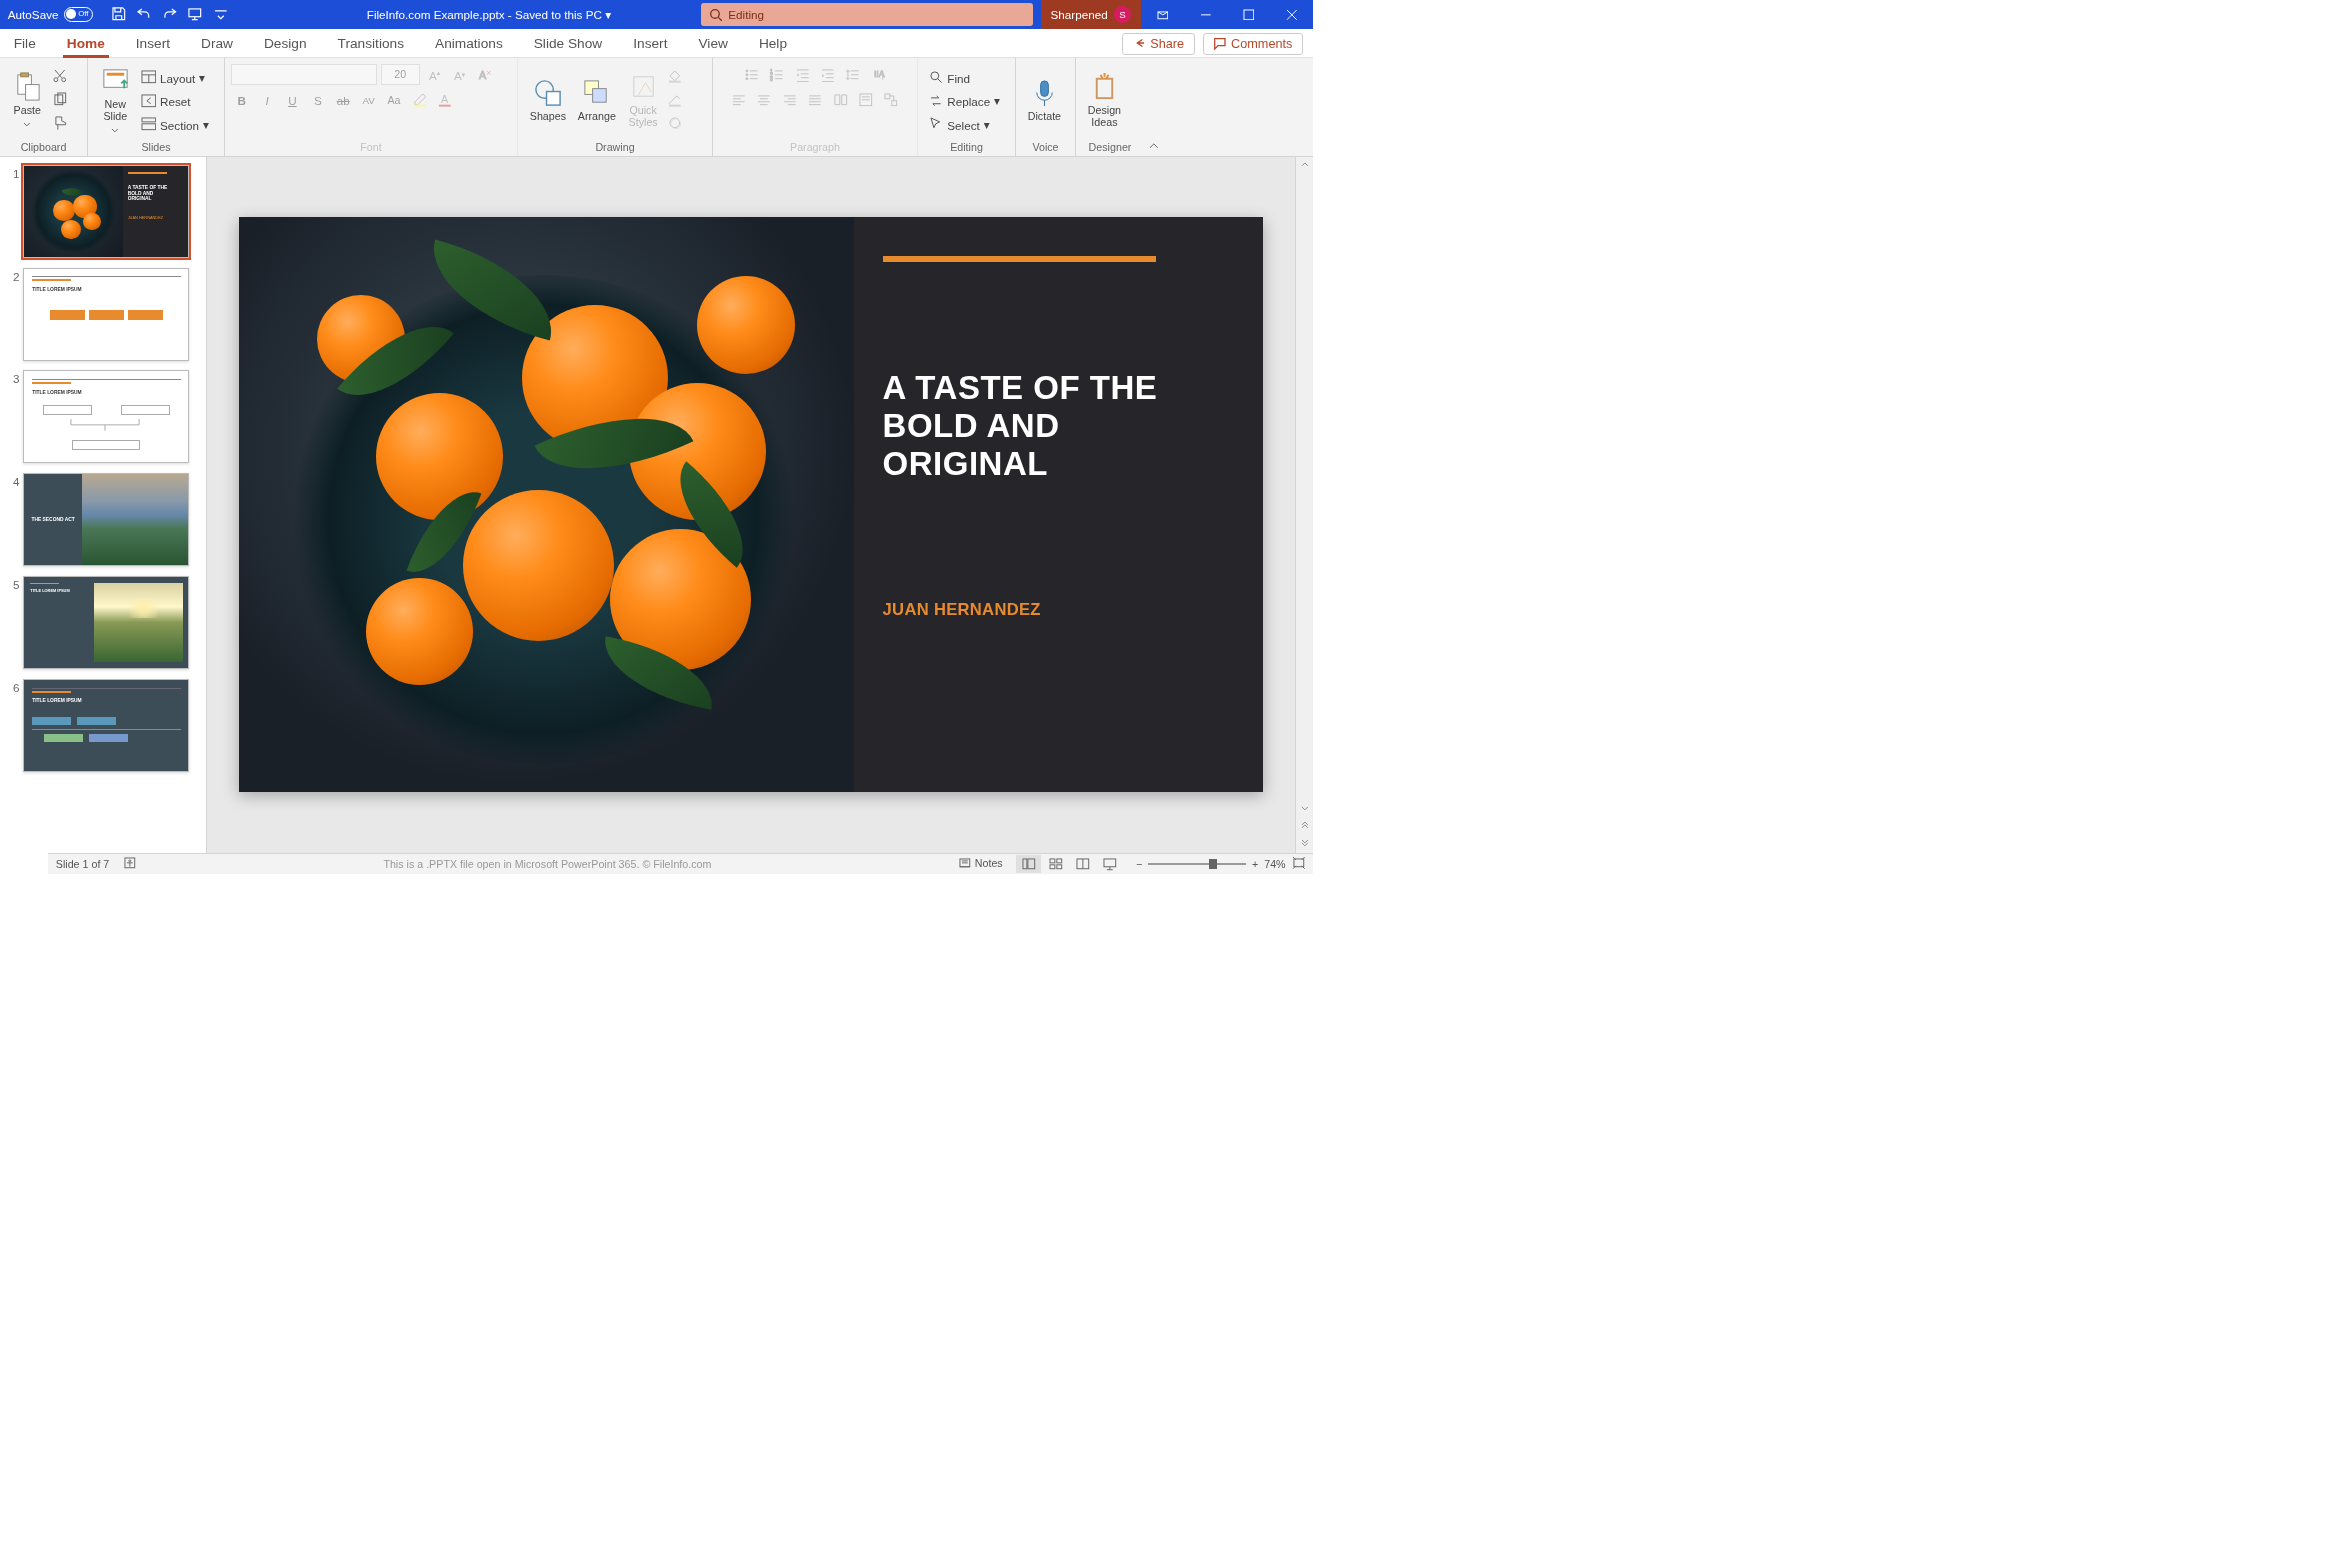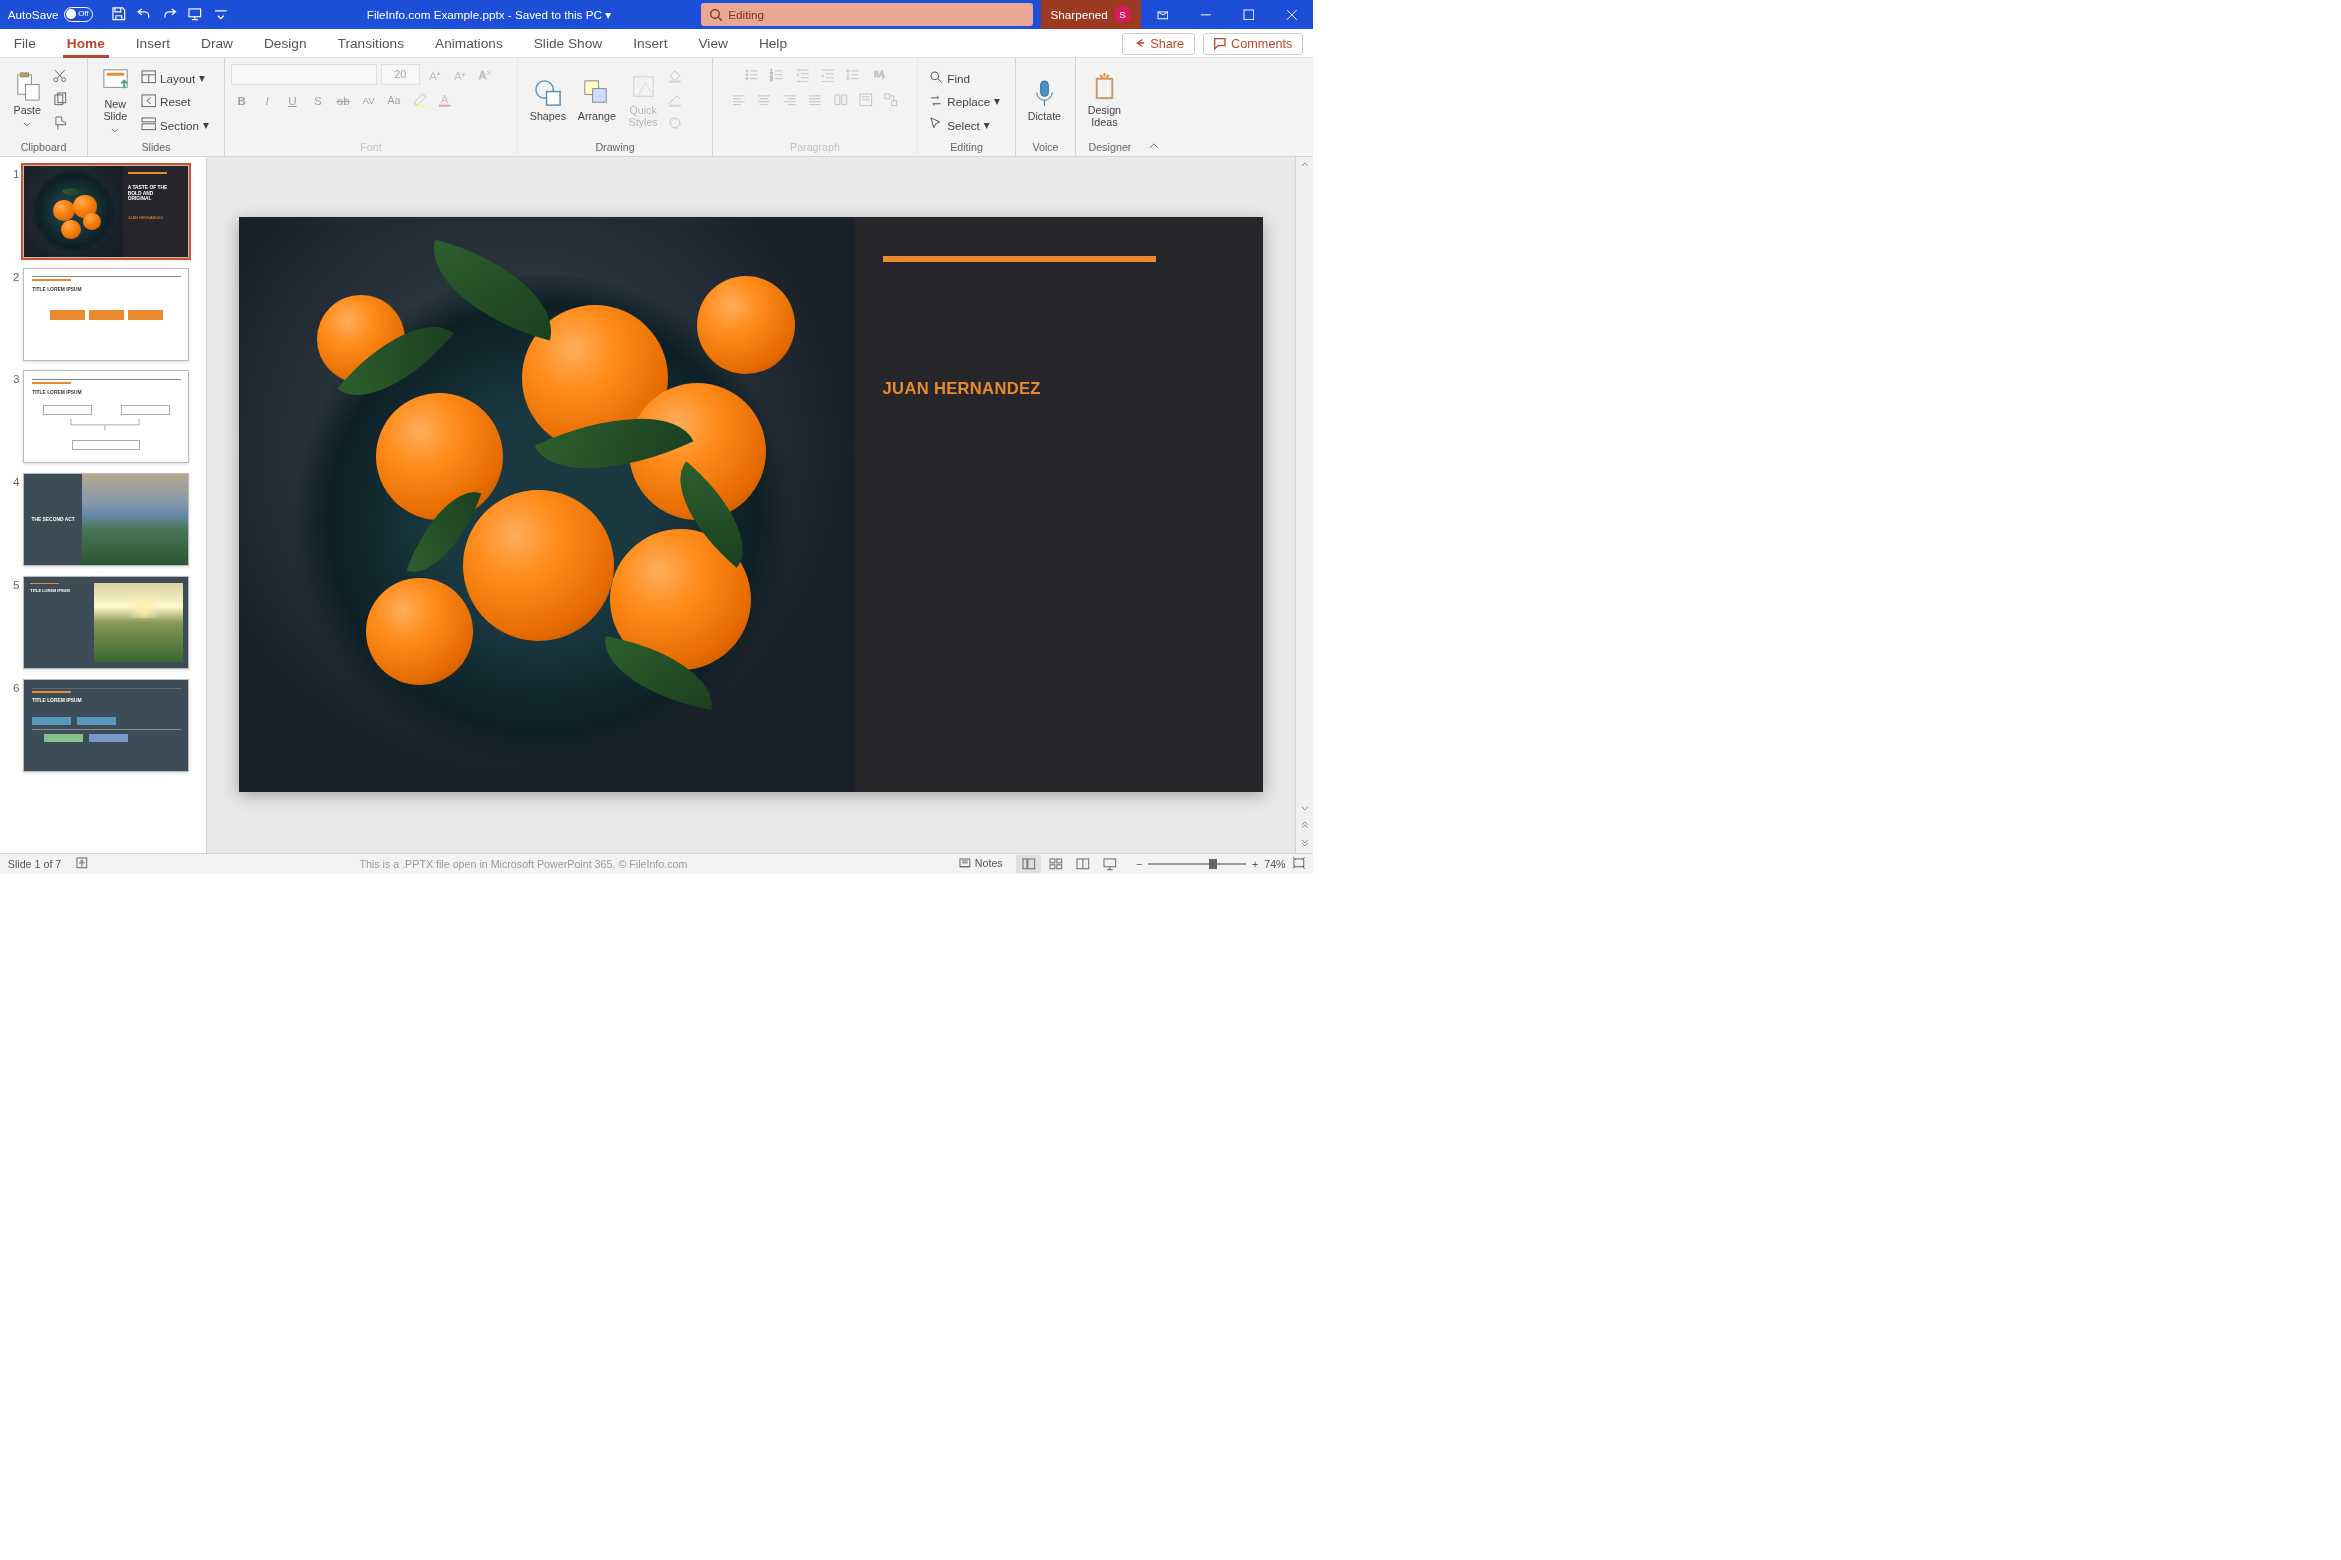--- a/index.html
+++ b/index.html
@@ -56,21 +56,21 @@
 .canvas { flex:1; background:#e8e8e8; position:relative; display:flex; align-items:center; justify-content:center; overflow:hidden; }
 .slide { width:1024px; height:575px; background:#26252a; box-shadow:0 3.9px 15.6px rgba(0,0,0,.3); position:relative; display:flex; }
 .slide-img { width:60%; height:100%; background:radial-gradient(circle at 45% 40%, #3a4a55 0%, #1a2028 70%); position:relative; overflow:hidden; }
 .slide-text { width:40%; padding:39px 29px; display:flex; flex-direction:column; }
 .orange-bar { width:273px; height:5.9px; background:#e88a2e; }
 .slide-title { color:#fff; font-size:33px; font-weight:800; line-height:1.15; margin-top:107px; letter-spacing:0.5px; }
 .slide-author { color:#e88a2e; font-size:16.6px; font-weight:600; margin-top:117px; letter-spacing:0.3px; }
 .vscroll { width:17.6px; background:#f0f0f0; border-left:1px solid #d4d4d4; position:relative; }
 
 
-.status { height:21.5px; background:#f3f3f3; border-top:1px solid #d4d4d4; display:flex; align-items:center; font-size:10.7px; color:#555; padding:0 7.8px; gap:13.7px; }
+.status { height:21.5px; background:#f3f3f3; border-top:1px solid #d4d4d4; display:flex; align-items:center; font-size:10.7px; color:#555; padding:0 7.8px; gap:13.7px;margin-left:48px; }
 .status .spacer { flex:1; text-align:center; color:#999; }
 .viewbtns { display:flex; gap:2px; }
 .viewbtns div { width:25px; height:17.6px; display:flex; align-items:center; justify-content:center; border:1px solid transparent; }
 .viewbtns div.active { background:#e0e0e0; }
 .viewbtns svg { width:13.7px; height:13.7px; stroke:#666; fill:none; }
 .zoom { display:flex; align-items:center; gap:5.9px; }
 .zoom-track { width:98px; height:2px; background:#999; position:relative; }
 .zoom-thumb { width:7.8px; height:9.8px; background:#666; position:absolute; top:-3.9px; left:62%; }
 
 
@@ -597,20 +597,21 @@
         <div class="orange-fruit" style="width:98px;height:98px;left:458px;top:59px"></div>
         <div class="leaf" style="width:137px;height:68px;left:185px;top:39px;transform:rotate(15deg)"></div>
         <div class="leaf" style="width:117px;height:54px;left:98px;top:117px;transform:rotate(-50deg)"></div>
         <div class="leaf" style="width:146px;height:63px;left:302px;top:195px;transform:rotate(-25deg)"></div>
         <div class="leaf" style="width:107px;height:49px;left:419px;top:273px;transform:rotate(40deg)"></div>
         <div class="leaf" style="width:98px;height:44px;left:156px;top:293px;transform:rotate(-70deg)"></div>
         <div class="leaf" style="width:117px;height:54px;left:361px;top:429px;transform:rotate(10deg)"></div>
       </div>
       <div class="slide-text">
         <div class="orange-bar"></div>
+        <div class="slide-title">A TASTE OF THE BOLD AND ORIGINAL</div>
         <div class="slide-author">JUAN HERNANDEZ</div>
       </div>
     </div>
   </div>
 
   <div class="vscroll">
     <svg style="position:absolute;top:2px;left:3.9px" width="9.8" height="9.8" viewBox="0 0 10 10" stroke="#888" fill="none">
         <path d="M2 7l3-3 3 3"></path>
       </svg>
     <svg style="position:absolute;bottom:39px;left:3.9px" width="9.8" height="9.8" viewBox="0 0 10 10" stroke="#888" fill="none">

